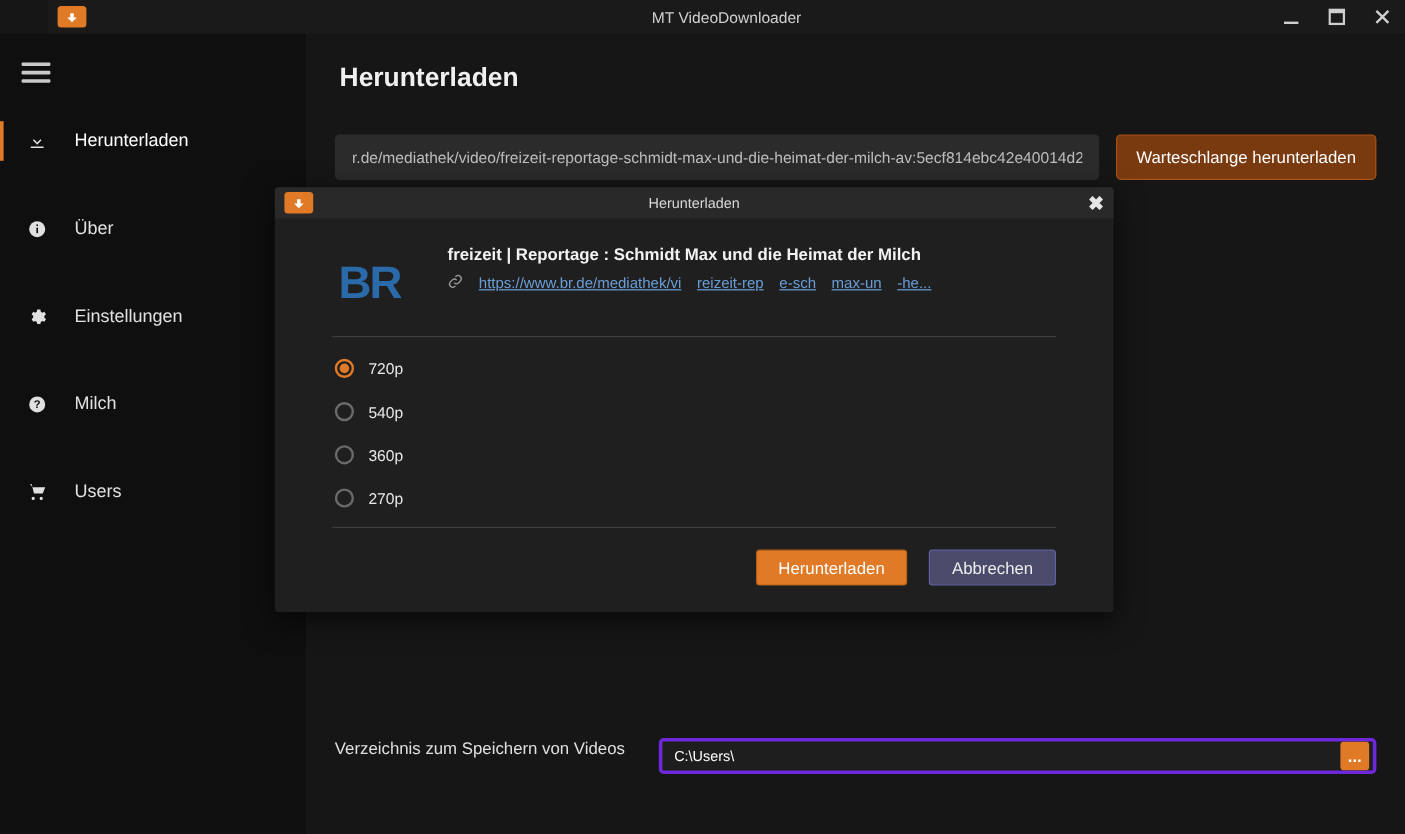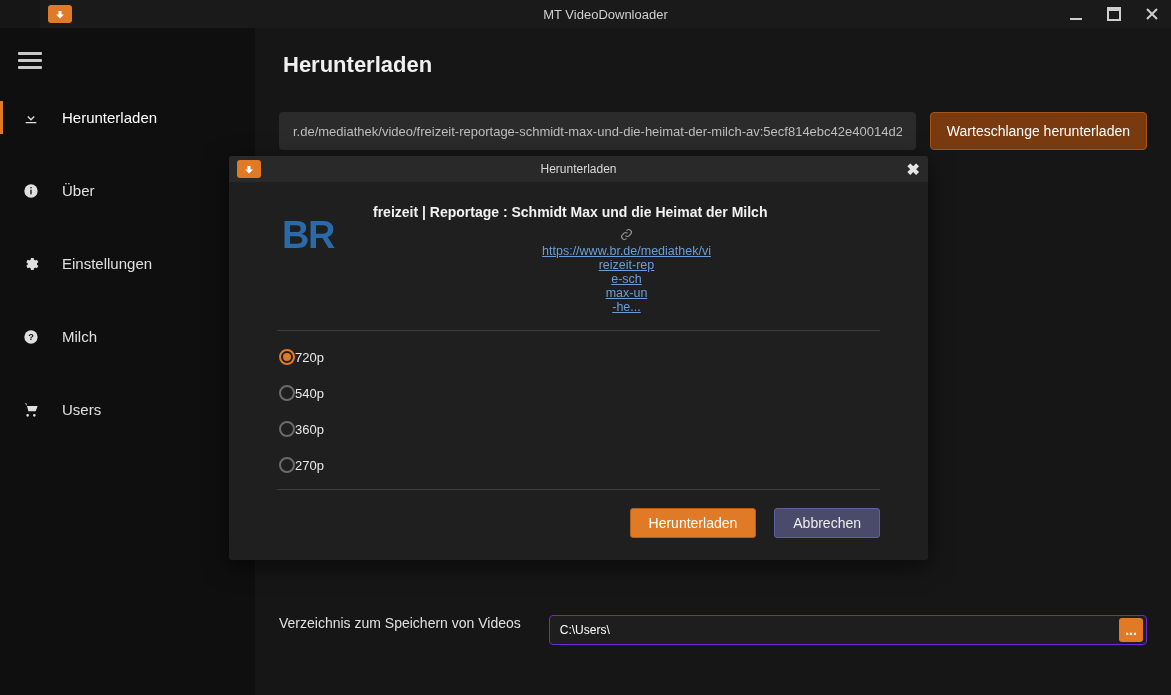--- a/index.html
+++ b/index.html
@@ -35,42 +35,42 @@
   .nav-item.active{color:#fff;}
   .nav-item.active::before{content:"";position:absolute;left:0;top:0;bottom:0;width:3px;background:var(--orange);}
   .nav-item .icon{width:18px;display:flex;justify-content:center;color:#e0e0e0;}
   .main{flex:1;background:#161616;padding:20px 24px 20px 24px;display:flex;flex-direction:column;min-width:0;}
   .page-title{font-size:22px;font-weight:600;color:#f0f0f0;margin:4px 0 34px 4px;}
   .url-row{display:flex;gap:14px;align-items:center;margin-bottom:24px;}
   .url-input{flex:1;height:38px;background:#2b2b2b;border:none;border-radius:4px;color:#bdbdbd;padding:0 14px;font-size:13px;overflow:hidden;white-space:nowrap;text-overflow:clip;}
   .primary-btn{height:38px;padding:0 16px;background:#7a3a10;border:1px solid #a85316;border-radius:4px;color:#fff;font-size:14px;cursor:pointer;}
   .save-row{display:flex;align-items:flex-start;gap:28px;margin-top:auto;padding-bottom:30px;}
   .save-label{font-size:14px;color:#e0e0e0;}
-  .path-wrap{flex:1;display:flex;align-items:center;height:30px;background:#1e1e1e;border:1px solid #6d28d9;border-radius:4px;overflow:hidden;}
+  .path-wrap{flex:1;display:flex;align-items:center;height:30px;background:#1e1e1e;border:3px solid #6d28d9;border-radius:4px;overflow:hidden;}
   .path-input{flex:1;background:transparent;border:none;color:#fff;font-size:12px;padding:0 10px;}
   .browse-btn{width:24px;height:24px;margin:3px;background:var(--orange);border:none;border-radius:3px;color:#fff;font-weight:bold;cursor:pointer;font-size:14px;display:flex;align-items:center;justify-content:center;}
   
   .modal{position:absolute;left:229px;top:156px;width:699px;background:#1f1f1f;border-radius:3px;box-shadow:0 6px 24px rgba(0,0,0,.6);display:flex;flex-direction:column;}
   .modal-head{height:26px;background:#292929;display:flex;align-items:center;position:relative;border-radius:3px 3px 0 0;}
   .modal-head .logo{width:24px;height:18px;background:var(--orange);border-radius:3px;margin-left:8px;display:flex;align-items:center;justify-content:center;}
   .modal-head .logo svg{width:12px;height:12px;fill:#fff;}
   .modal-head .mtitle{position:absolute;left:0;right:0;text-align:center;font-size:12px;color:#d8d8d8;pointer-events:none;}
   .modal-head .close{position:absolute;right:8px;top:4px;color:#e6e6e6;cursor:pointer;font-weight:bold;}
   .modal-body{padding:22px 48px 22px 48px;}
   .video-info{display:flex;gap:26px;align-items:flex-start;margin-bottom:16px;}
   .brlogo{width:70px;height:60px;display:flex;align-items:center;justify-content:center;}
   .brlogo svg{width:60px;height:48px;}
   .video-meta{flex:1;min-width:0;}
   .video-title{font-size:14px;font-weight:600;color:#f2f2f2;margin-bottom:8px;}
-  .video-link-row{display:flex;align-items:center;gap:0;font-size:12.5px;color:var(--link);flex-direction:column;}
+  .video-link-row{display:flex;align-items:center;gap:13px;font-size:12.5px;color:var(--link);}
   .video-link-row a{color:var(--link);text-decoration:underline;white-space:nowrap;}
   .link-icon{color:#9a9a9a;}
   hr.sep{border:none;border-top:1px solid #3d3d3d;margin:8px 0 18px 0;}
   .options{display:flex;flex-direction:column;gap:20px;padding-left:2px;margin-bottom:16px;}
-  .opt{display:flex;align-items:center;cursor:pointer;}
+  .opt{display:flex;align-items:center;gap:12px;cursor:pointer;}
   .radio{width:16px;height:16px;border:2px solid var(--radio);border-radius:50%;display:flex;align-items:center;justify-content:center;}
   .opt.selected .radio{border-color:var(--orange);}
   .opt.selected .radio::after{content:"";width:8px;height:8px;background:var(--orange);border-radius:50%;}
   .opt-label{font-size:13px;color:#e8e8e8;}
   .modal-actions{display:flex;justify-content:flex-end;gap:18px;margin-top:4px;}
   .btn{height:30px;padding:0 18px;border-radius:3px;font-size:14px;cursor:pointer;border:1px solid transparent;}
   .btn-primary{background:var(--orange);color:#fff;border-color:#b56018;}
   .btn-secondary{background:#4a4a6a;color:#ededed;border-color:#6060a0;}
 </style>
 </head>

